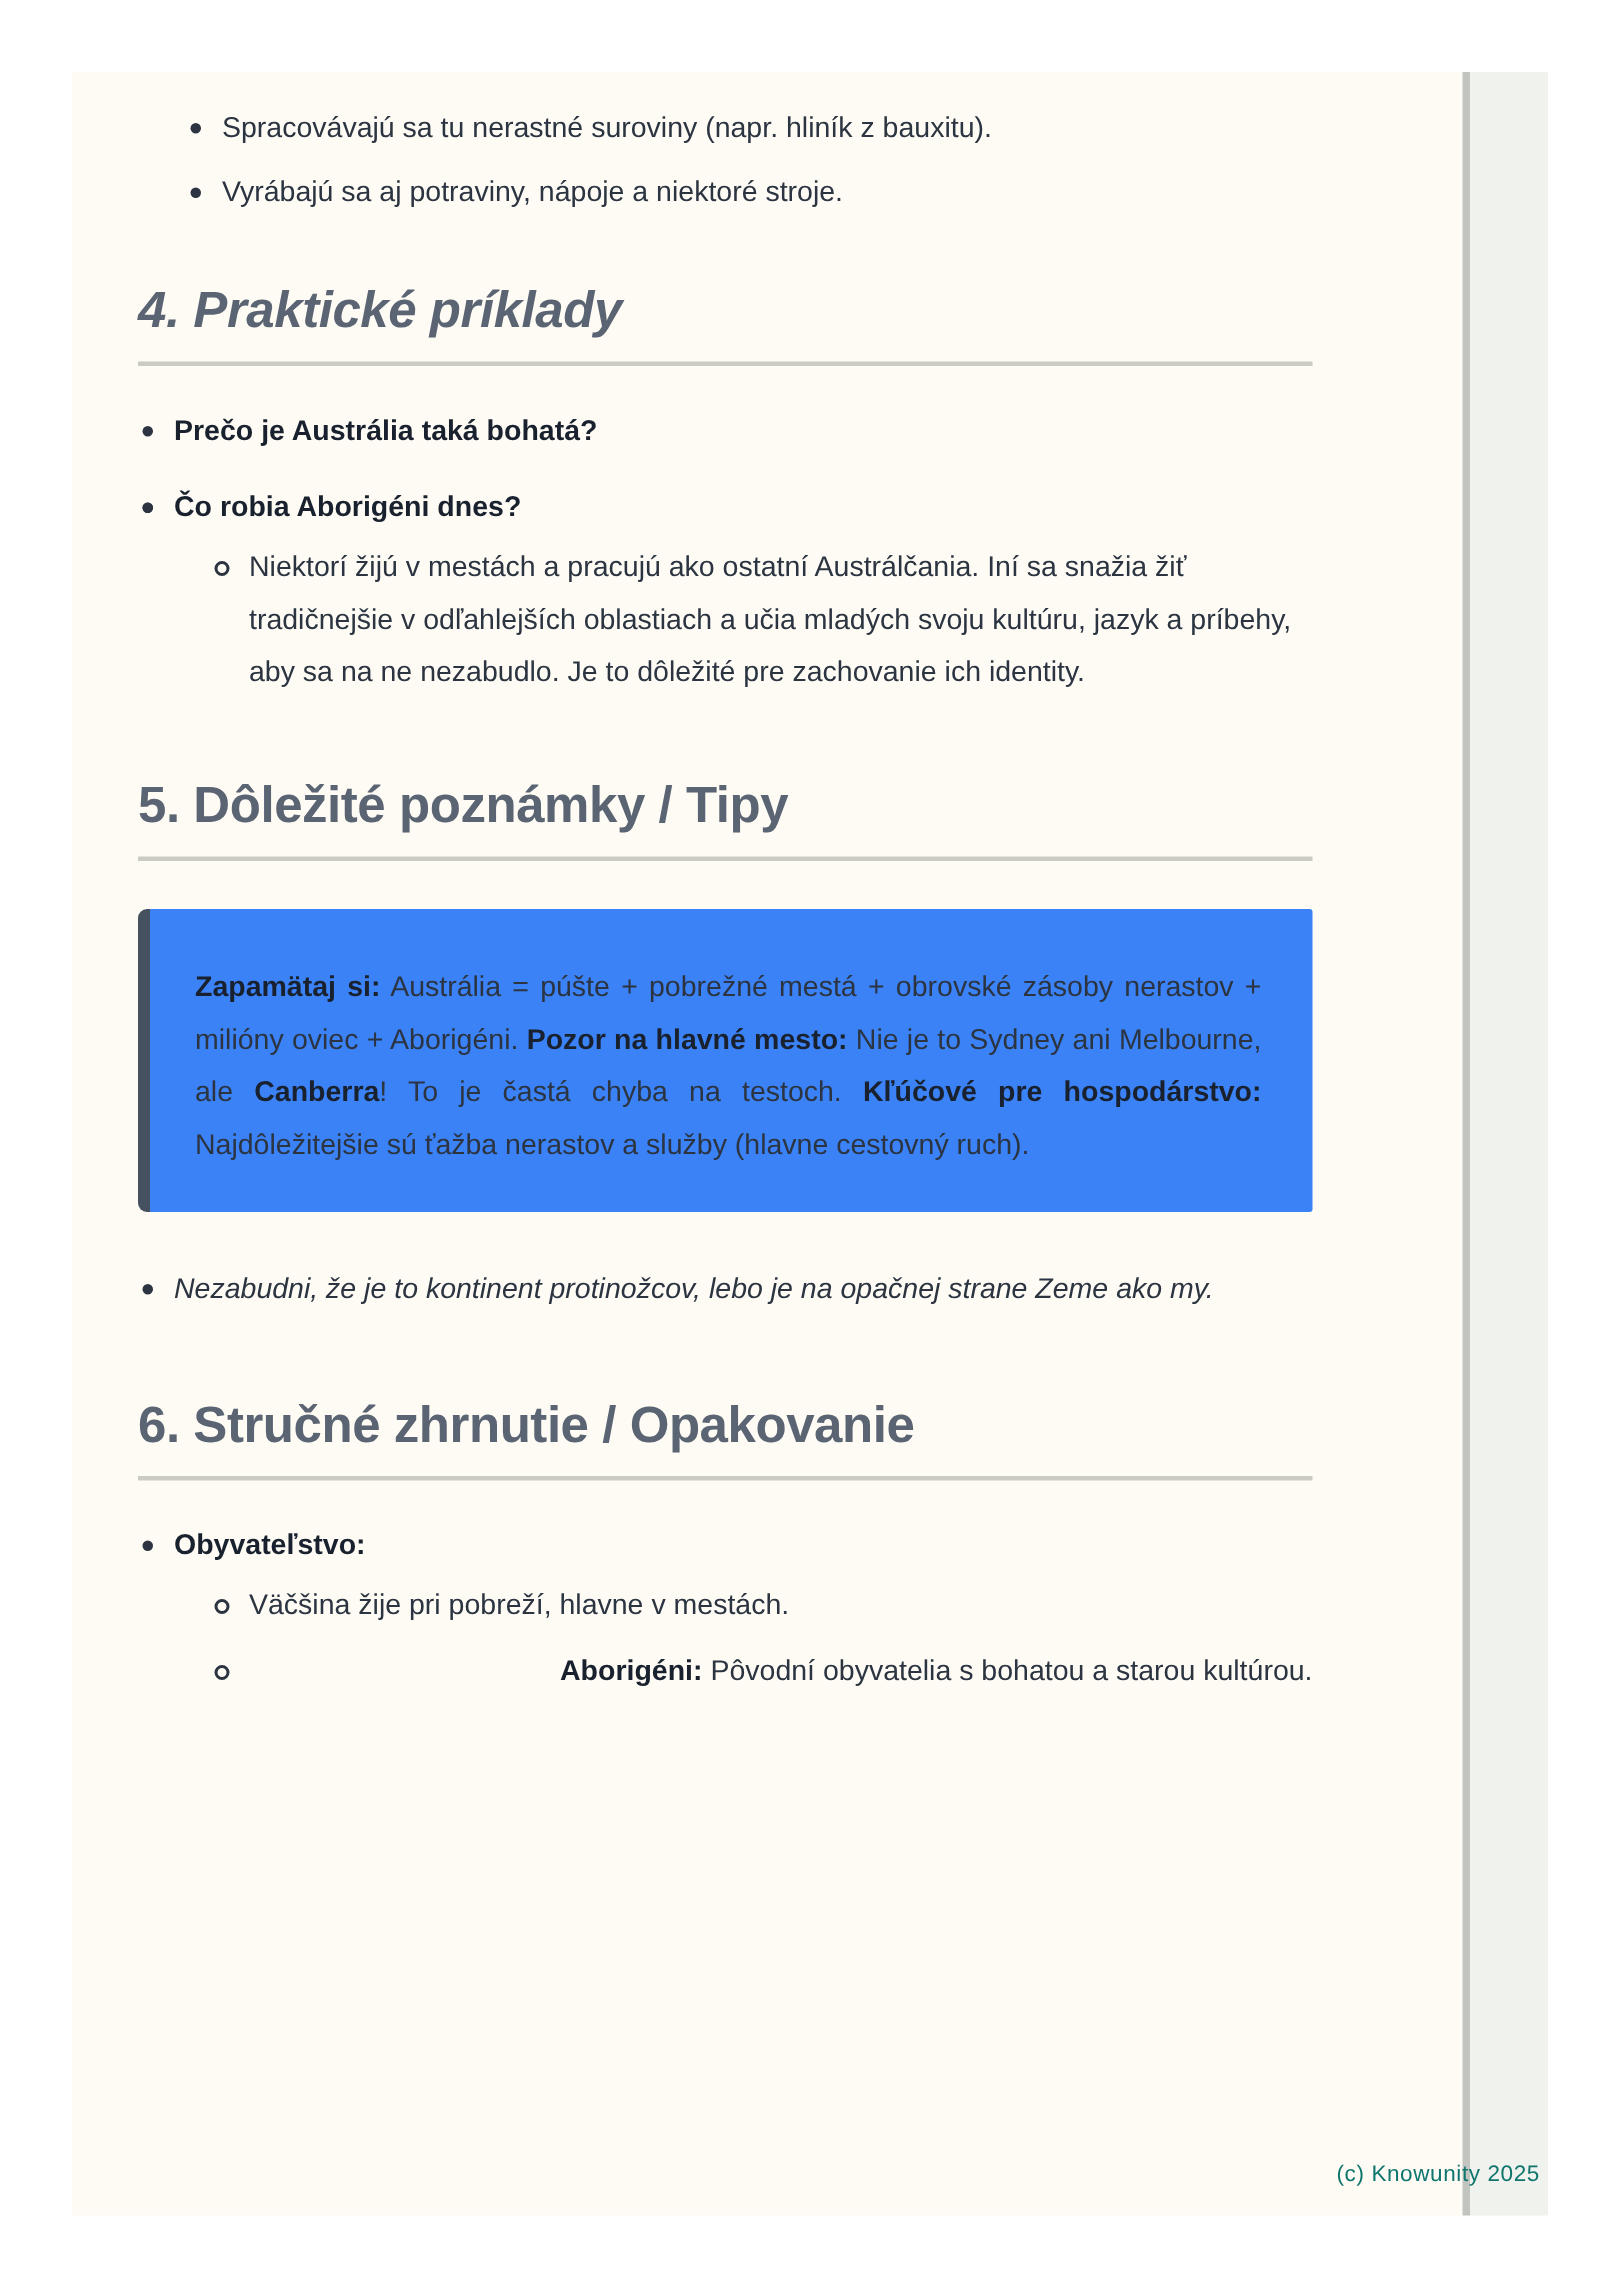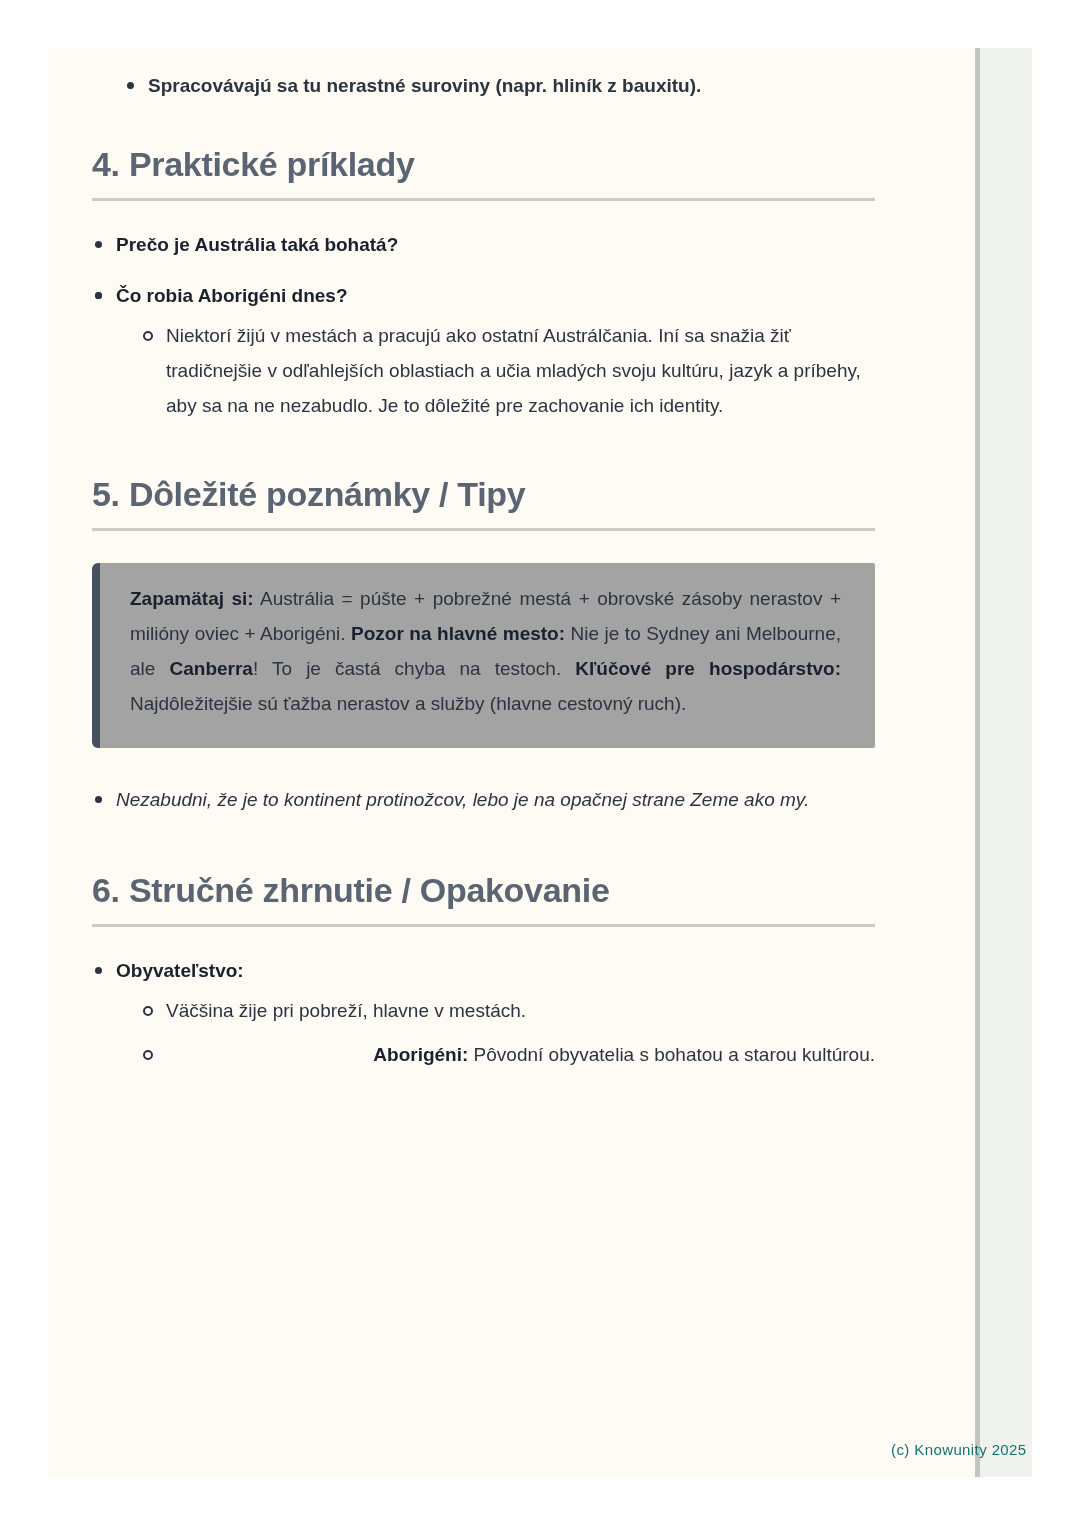--- a/index.html
+++ b/index.html
@@ -25,21 +25,21 @@
   .i { font-style: italic; }
 
   
   h2 {
     font-size: 34px;
     line-height: 42px;
     font-weight: 700;
     color: #5b6473;
     letter-spacing: -0.3px;
   }
-  .h-practical { margin-top: 40px; }
+  .h-practical { margin-top: 40px; font-style: italic; }
   .h-tips     { margin-top: 50px; }
   .h-summary  { margin-top: 52px; }
   hr.rule {
     border: none;
     height: 3px;
     background: #cbcbc4;
     margin-top: 13px;
   }
 
   
@@ -51,21 +51,21 @@
     content: "";
     position: absolute;
     left: 3px; top: 14px;
     width: 7px; height: 7px;
     border-radius: 50%;
     background: #2b3440;
   }
   
   .intro { margin-left: 32px; margin-top: 6px; }
   .intro > li { padding-left: 24px; margin-top: 8px; }
-  .intro > li:first-child { margin-top: 0; font-weight: bold; }
+  .intro > li:first-child { margin-top: 0; }
   .intro > li::before {
     content: "";
     position: absolute;
     left: 3px; top: 14px;
     width: 7px; height: 7px;
     border-radius: 50%;
     background: #2b3440;
   }
   
   .lvl2 { margin-left: 24px; margin-top: 5px; }
@@ -81,24 +81,24 @@
   }
   .qa { margin-top: 26px; }
   .qa > li + li { margin-top: 16px; }
   .note-list { margin-top: 34px; }
   .summary { margin-top: 26px; }
   .summary .lvl2 > li + li { margin-top: 9px; text-align: right; }
 
   
   .callout {
     margin-top: 32px;
-    background: #a3a3a3;
+    background: #3b82f6;
     border-left: 8px solid #46515f;
     border-radius: 6px 2px 2px 6px;
-    padding: 18px 34px 27px 30px;
+    padding: 35px 34px 27px 30px;
     text-align: justify;
   }
 
   
   .page-gap-divider {
     position: absolute;
     left: 975px; top: 48px;
     width: 5px; height: 1429px;
     background: #c2c4c0;
   }
@@ -121,20 +121,21 @@
   }
 </style>
 </head>
 <body>
 
 <div class="page">
   <div class="content">
 
     <ul class="intro">
       <li><span>Spracovávajú sa tu nerastné suroviny (napr. hliník z bauxitu).</span></li>
+      <li><span>Vyrábajú sa aj potraviny, nápoje a niektoré stroje.</span></li>
     </ul>
 
     <h2 class="h-practical">4. Praktické príklady</h2>
     <hr class="rule">
 
     <ul class="lvl1 qa">
       <li>
         <span class="b">Prečo je Austrália taká bohatá?</span>
       </li>
       <li>

